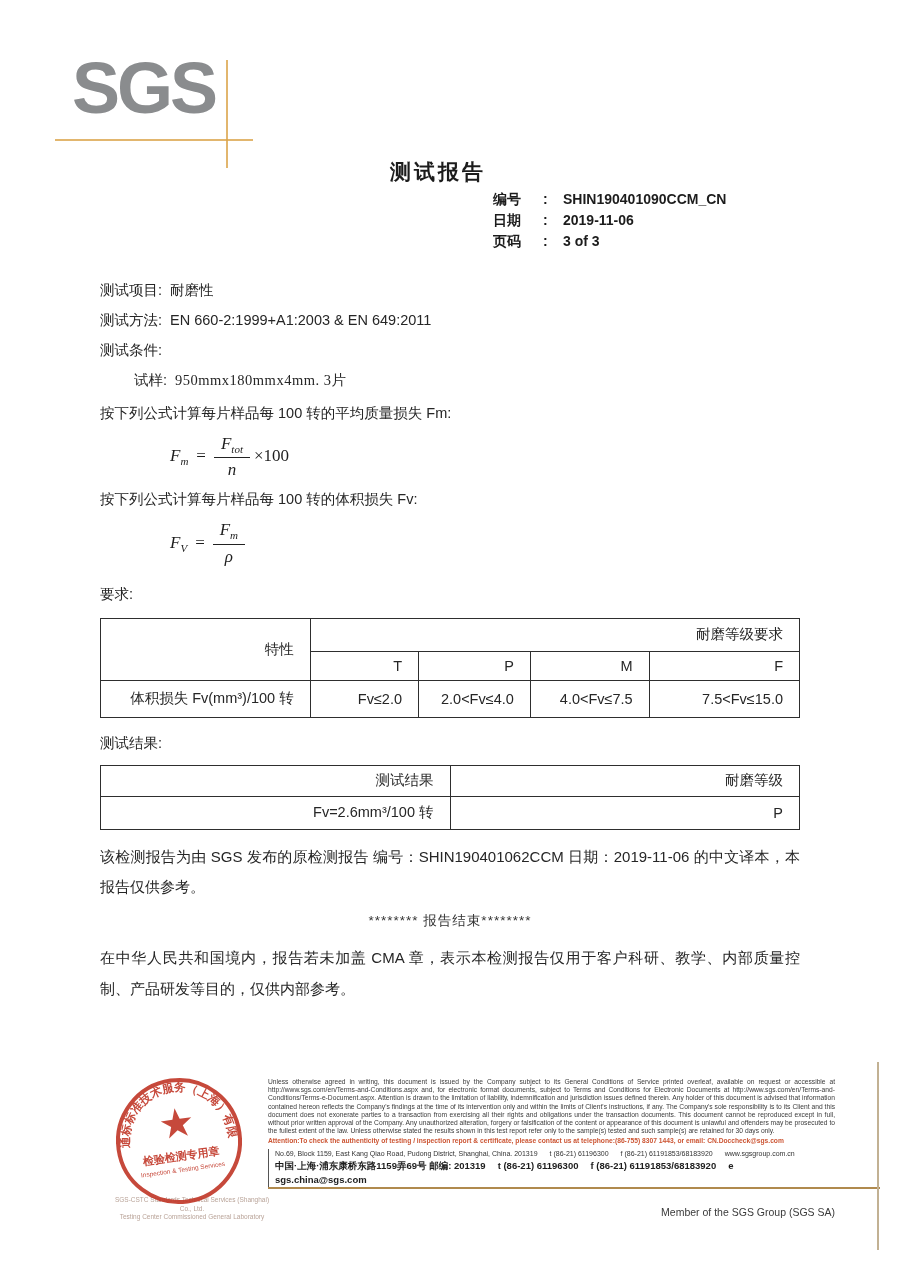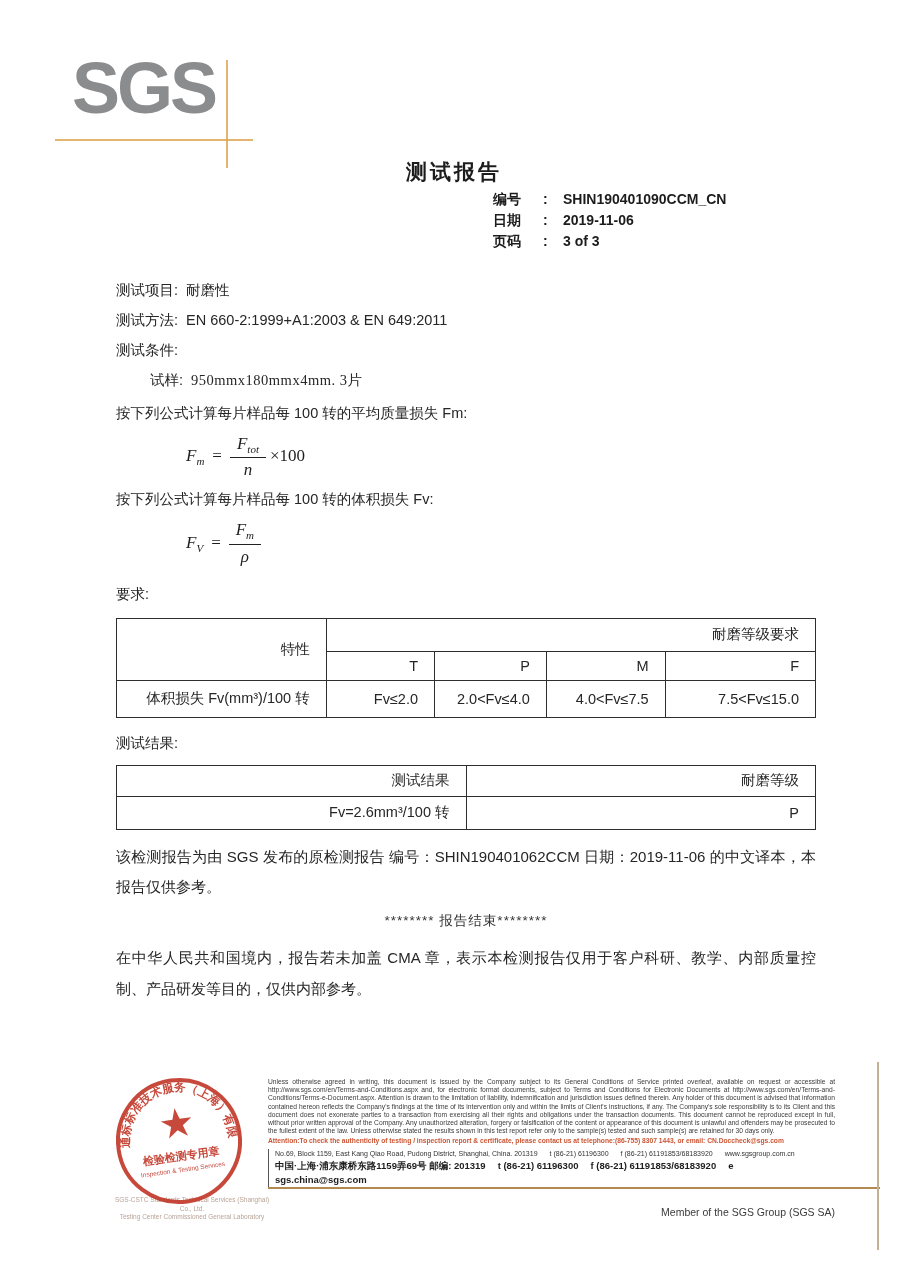--- a/index.html
+++ b/index.html
@@ -5,28 +5,28 @@
   * { margin:0; padding:0; box-sizing:border-box; }
   html,body { background:#ffffff; }
   body { font-family:"Liberation Sans", sans-serif; color:#222; }
   .page { position:relative; width:900px; height:1279px; background:#fff; overflow:hidden; margin:0 auto; }
 
   
   .logo { position:absolute; left:72px; top:52px; font-size:72px; font-weight:bold;
           color:#8a8c8e; letter-spacing:-3px; line-height:1; font-family:"Liberation Sans",sans-serif; }
   .cross-h { position:absolute; left:55px; top:139px; width:198px; height:2px; background:#dba44a; opacity:.8; }
   .cross-v { position:absolute; left:226px; top:60px; width:2px; height:108px; background:#dba44a; opacity:.8; }
-  .title { position:absolute; left:334px; top:158px; width:240px; text-align:center;
+  .title { position:absolute; left:318px; top:158px; width:240px; text-align:center;
            font-size:21px; font-weight:bold; letter-spacing:3px; color:#1c1c1c; }
   .meta { position:absolute; left:493px; top:190px; display:grid;
           grid-template-columns:50px 20px auto; row-gap:2px; font-size:14px; font-weight:bold; color:#1c1c1c; }
   .meta span { line-height:19px; }
 
   
-  .main { position:absolute; left:116px; top:280px; width:700px; font-size:14.5px; color:#262626; }
+  .main { position:absolute; left:100px; top:280px; width:700px; font-size:14.5px; color:#262626; }
   .info-row { line-height:20px; margin-bottom:10px; }
   .info-row .lbl { margin-right:8px; }
   .indent { padding-left:34px; }
   .mono-val { font-family:"Liberation Serif", serif; letter-spacing:.5px; }
   .para { margin-top:6px; font-size:15px; line-height:35px; text-align:justify; }
   .fintro { margin-top:6px; line-height:26px; }
   .formula { margin:8px 0 6px 70px; font-size:17px; font-family:"Liberation Serif", serif; color:#1e1e1e; }
   .fvar { font-style:italic; }
   .fvar sub { font-size:11px; font-style:italic; }
   .feq { padding:0 8px; }

